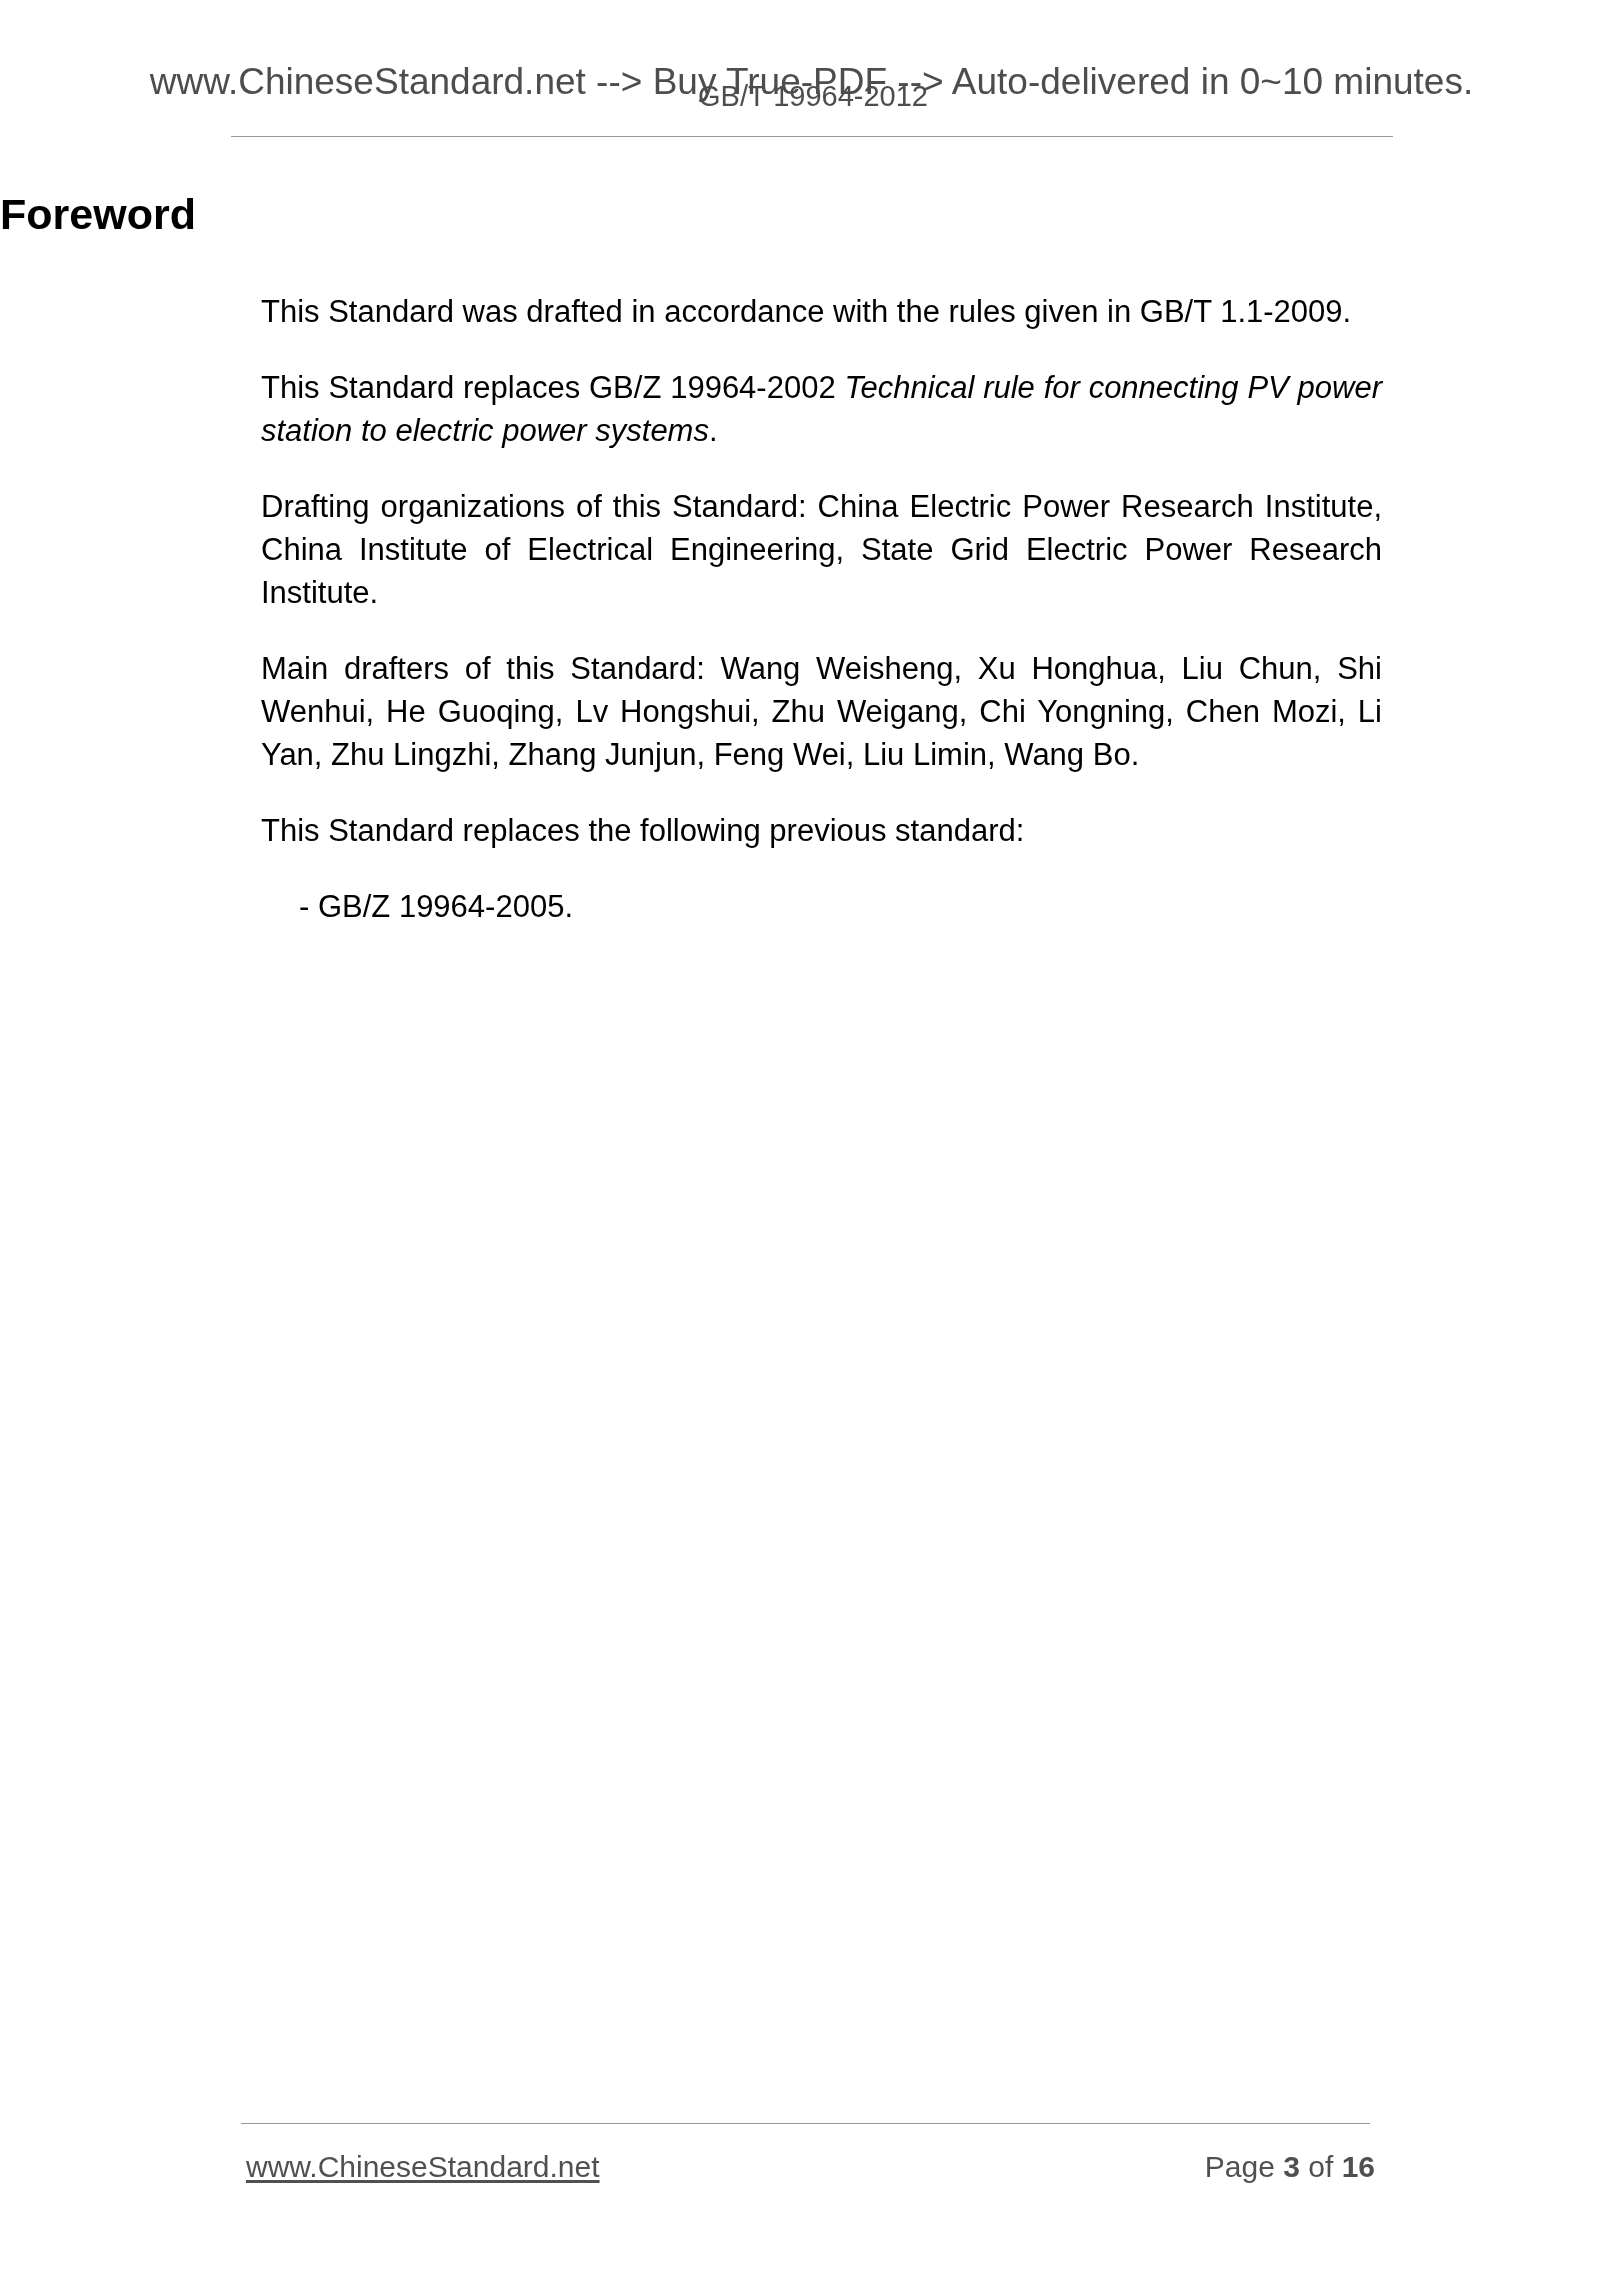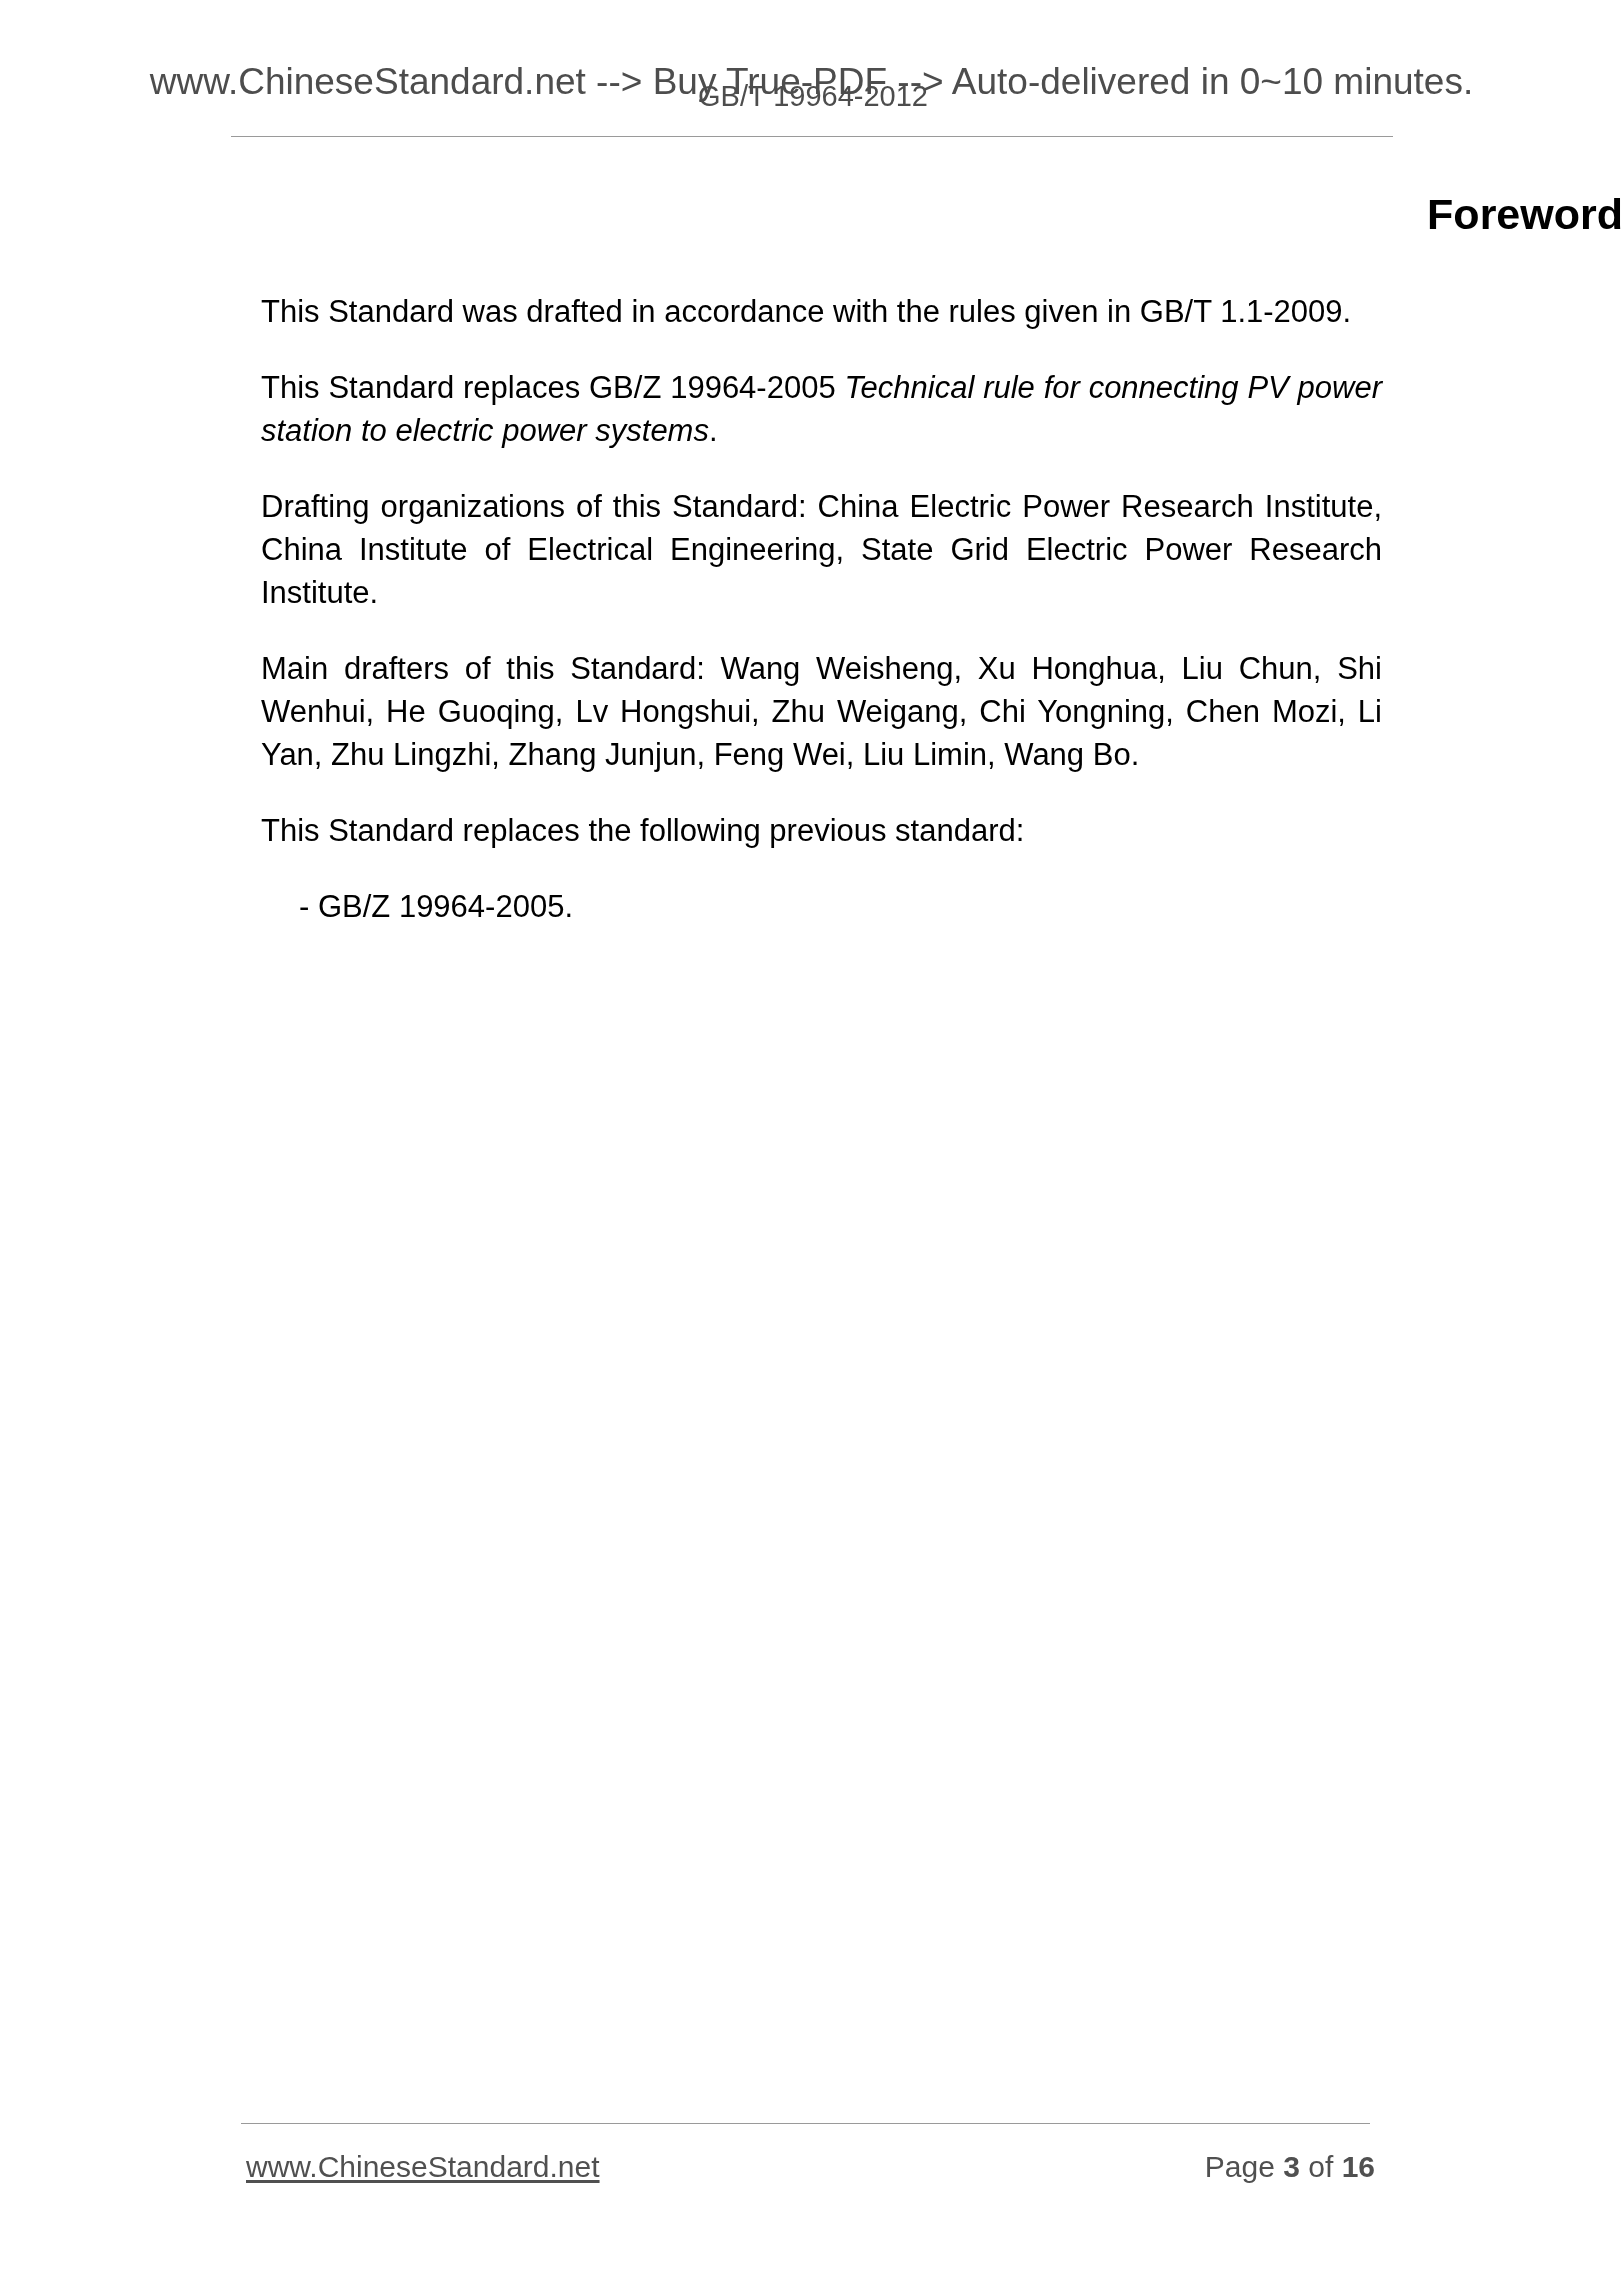--- a/index.html
+++ b/index.html
@@ -51,21 +51,21 @@
       top: 136px;
       height: 0;
       border-top: 1.7px solid #9a9a9a;
     }
     .page-title {
       position: absolute;
       left: 0;
       width: 1623px;
       top: 188px;
       margin: 0;
-      text-align: right;
+      text-align: left;
       font-size: 43px;
       font-weight: bold;
       line-height: 52px;
       color: #000000;
     }
     .content {
       position: absolute;
       left: 246px;
       width: 1136px;
       top: 290px;
@@ -123,21 +123,21 @@
 <div class="page-header">
   <div class="header-banner">www.ChineseStandard.net --&gt; Buy True-PDF --&gt; Auto-delivered in 0~10 minutes.</div>
   <div class="header-doc-code">GB/T 19964-2012</div>
   <div class="header-rule"></div>
 </div>
 
 <h1 class="page-title">Foreword</h1>
 
 <div class="content">
   <p>This Standard was drafted in accordance with the rules given in GB/T 1.1-2009.</p>
-  <p><span>This Standard replaces GB/Z 19964-2005 </span><em>Technical rule for connecting PV power station to electric power systems</em><span>.</span></p>
+  <p><span>This Standard replaces GB/Z 19964-2002 </span><em>Technical rule for connecting PV power station to electric power systems</em><span>.</span></p>
   <p>Drafting organizations of this Standard: China Electric Power Research Institute, China Institute of Electrical Engineering, State Grid Electric Power Research Institute.</p>
   <p>Main drafters of this Standard: Wang Weisheng, Xu Honghua, Liu Chun, Shi Wenhui, He Guoqing, Lv Hongshui, Zhu Weigang, Chi Yongning, Chen Mozi, Li Yan, Zhu Lingzhi, Zhang Junjun, Feng Wei, Liu Limin, Wang Bo.</p>
   <p>This Standard replaces the following previous standard:</p>
   <p class="list-item">- GB/Z 19964-2005.</p>
 </div>
 
 <div class="footer-rule"></div>
 <a class="footer-link">www.ChineseStandard.net</a>
 <div class="footer-page"><span>Page </span><b>3</b><span> of </span><b>16</b></div>
 

